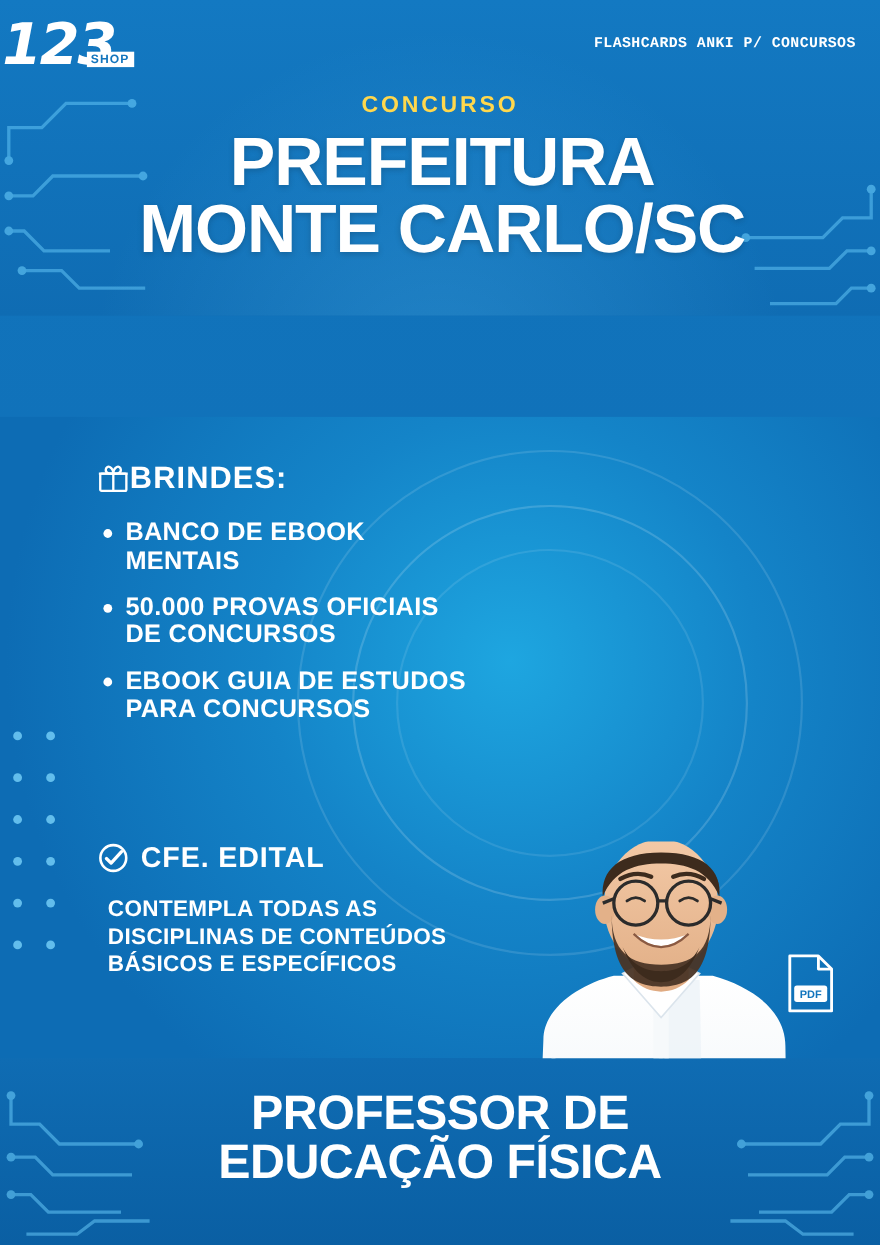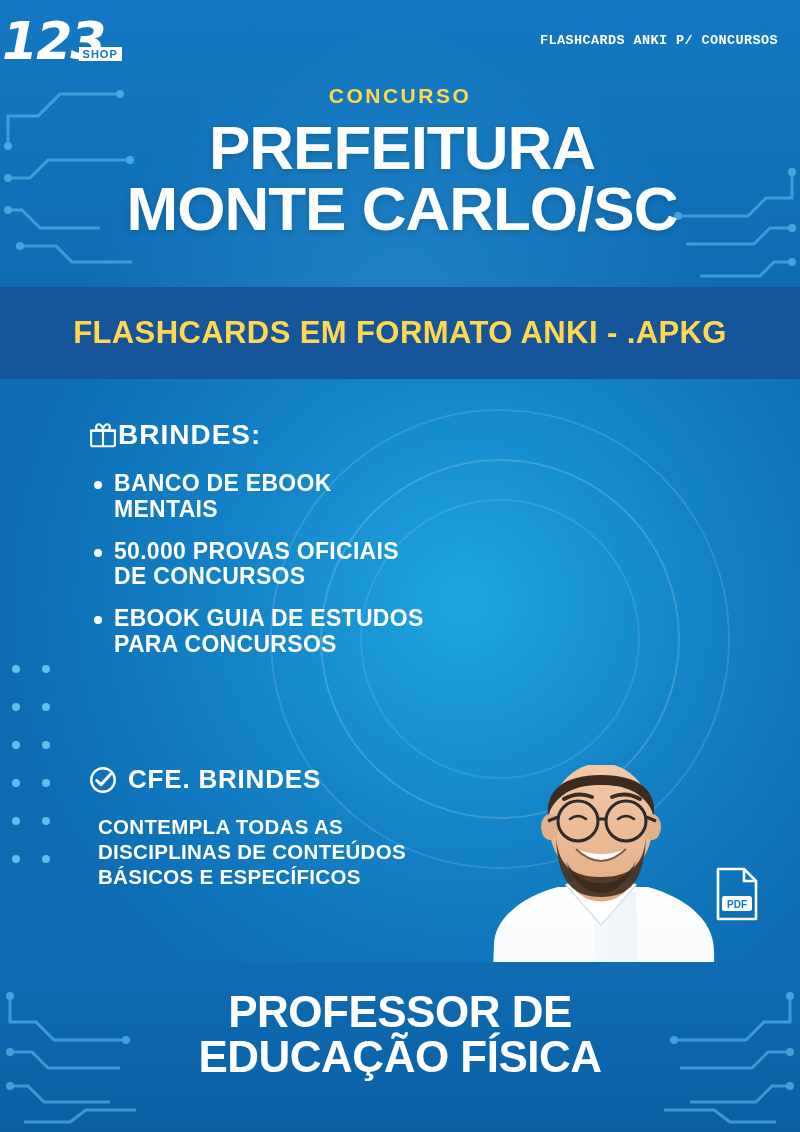--- a/index.html
+++ b/index.html
@@ -235,23 +235,20 @@
     <div class="top-right-label">FLASHCARDS ANKI P/ CONCURSOS</div>
 
     <div class="kicker">CONCURSO</div>
 
     <div class="title">
       <span>PREFEITURA</span>
       <span>MONTE CARLO/SC</span>
     </div>
   </div>
 
-  <div class="strip">
-    <div class="strip-text">FLASHCARDS EM FORMATO ANKI - .APKG</div>
-  </div>
 
   <div class="body">
     <div class="rings"></div>
     <div class="rings r2"></div>
     <div class="rings r3"></div>
 
     <svg class="dots" style="left:6px;top:280px;width:70px;height:230px;" viewBox="0 0 70 230">
       <g fill="#7fd9ff" opacity="0.75">
         <circle cx="10" cy="10" r="4"></circle>
           <circle cx="40" cy="10" r="4"></circle>
@@ -284,21 +281,21 @@
       <li>BANCO DE EBOOK MENTAIS</li>
       <li>50.000 PROVAS OFICIAIS DE CONCURSOS</li>
       <li>EBOOK GUIA DE ESTUDOS PARA CONCURSOS</li>
     </ul>
 
     <div class="edital">
       <svg width="30" height="30" viewBox="0 0 24 24">
         <circle cx="12" cy="12" r="9.4" fill="none" stroke="#ffffff" stroke-width="1.9"></circle>
         <path d="M7 12.4l3.4 3.3L18 7.4" fill="none" stroke="#ffffff" stroke-width="2.4" stroke-linecap="round" stroke-linejoin="round"></path>
       </svg>
-      <div class="edital-label">CFE. BRINDES</div>
+      <div class="edital-label">CFE. EDITAL</div>
     </div>
     <div class="edital-desc">CONTEMPLA TODAS AS DISCIPLINAS DE CONTEÚDOS BÁSICOS E ESPECÍFICOS</div>
 
     <svg class="pdf-badge" viewBox="0 0 46 56">
       <path d="M4 3h26l12 12v38H4z" fill="none" stroke="#ffffff" stroke-width="2.6" stroke-linejoin="round"></path>
       <path d="M30 3v12h12" fill="none" stroke="#ffffff" stroke-width="2.6" stroke-linejoin="round"></path>
       <rect x="8" y="30" width="30" height="15" rx="2.5" fill="#ffffff"></rect>
       <text x="23" y="41.5" font-family="Liberation Sans, sans-serif" font-size="10" font-weight="bold" fill="#1275bd" text-anchor="middle">PDF</text>
     </svg>
 

